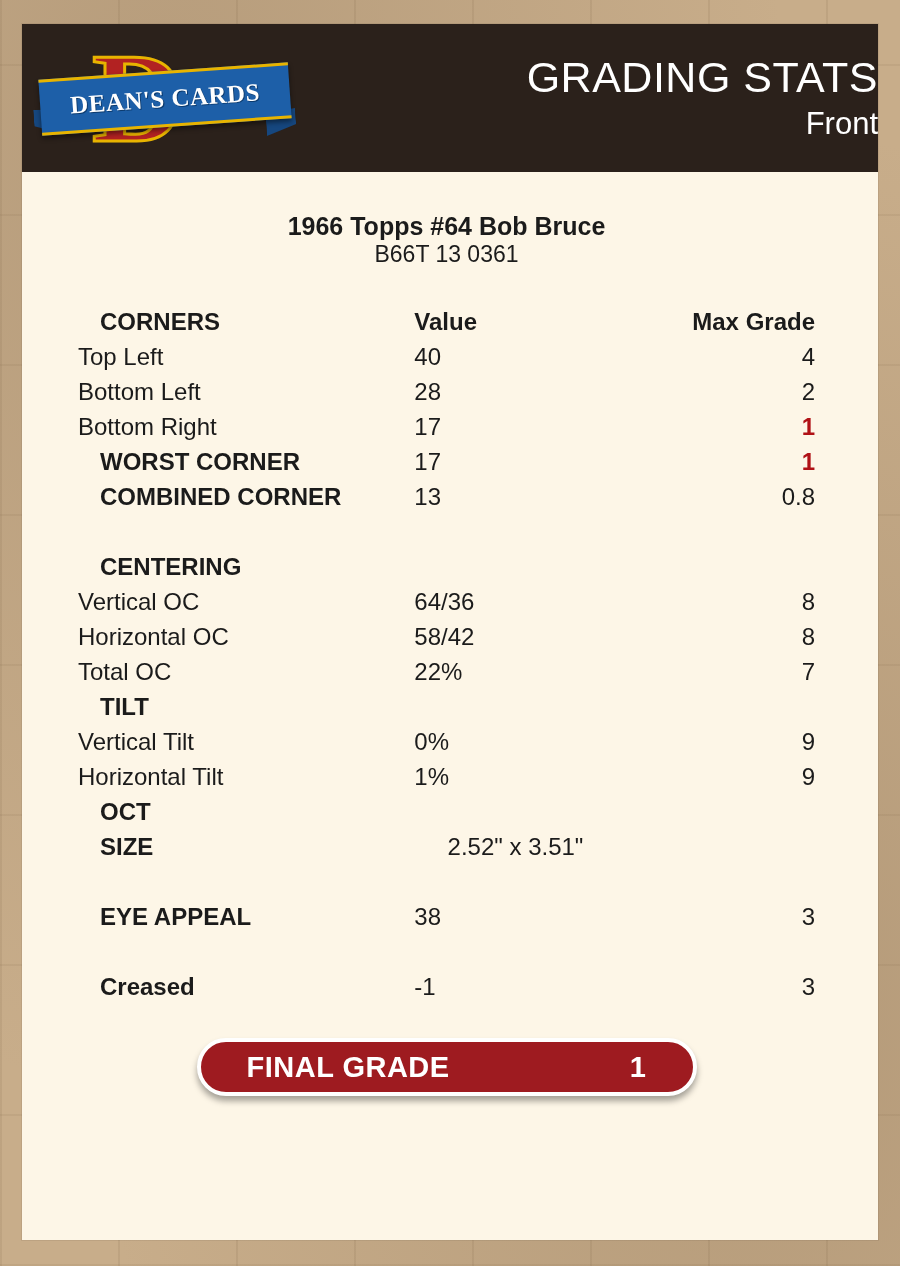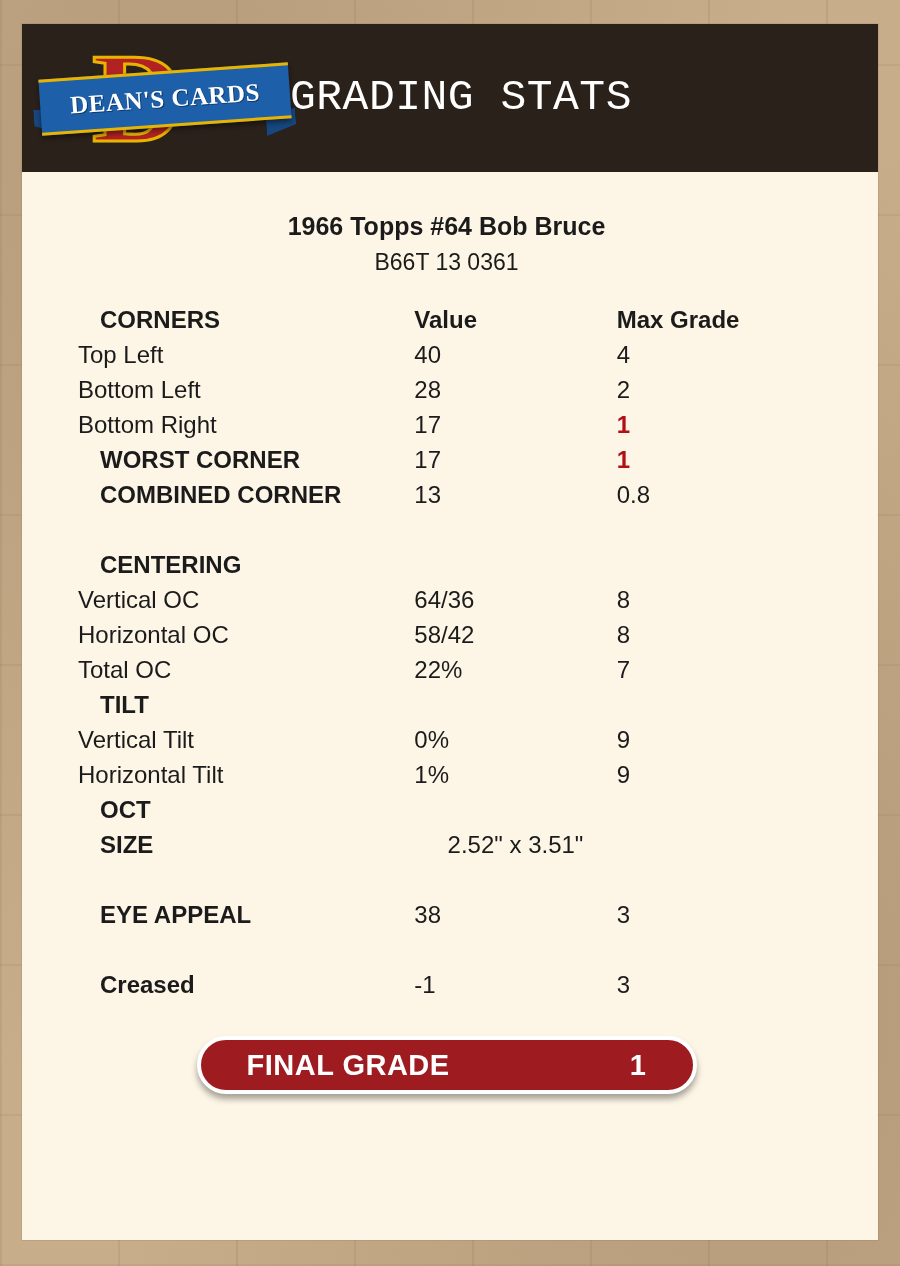--- a/index.html
+++ b/index.html
@@ -91,24 +91,22 @@
     width: 30px;
     height: 26px;
     background: #16477f;
     transform: rotate(-4deg);
   }
   .logo .tail-l { left: -6px; clip-path: polygon(0 0, 100% 0, 100% 100%, 0 62%); }
   .logo .tail-r { right: -6px; clip-path: polygon(0 0, 100% 0, 100% 62%, 0 100%); }
 
   .header-titles {
     flex: 1 1 auto;
-    text-align: left;
+    text-align: right;
     color: #ffffff;
-    padding-right: 110px;
-    font-family: Liberation Mono, monospace;
   }
   .header-title {
     font-size: 43px;
     letter-spacing: 0.5px;
     line-height: 50px;
   }
   .header-subtitle {
     font-size: 31px;
     line-height: 40px;
     margin-top: 2px;
@@ -120,38 +118,37 @@
   .card-title {
     text-align: center;
     font-size: 25px;
     font-weight: bold;
     color: #1b1b1b;
   }
   .card-code {
     text-align: center;
     font-size: 23px;
     color: #1b1b1b;
-    margin-top: 8px;
   }
   table.stats {
     width: 100%;
     border-collapse: collapse;
-    margin-top: 26px;
+    margin-top: 36px;
     color: #1b1b1b;
   }
   table.stats td {
     font-size: 24px;
     padding: 0;
     height: 35px;
     vertical-align: middle;
   }
   td.lbl { width: 330px; padding-left: 78px; }
   td.lbl.head { padding-left: 22px; font-weight: bold; }
   td.val { width: 215px; text-align: left; }
-  td.max { width: 210px; text-align: left; }
+  td.max { width: 210px; text-align: right; }
   td.head-col { font-weight: bold; }
   .red { color: #b01116; font-weight: bold; }
   .spacer td { height: 20px; }
   .spacer-sm td { height: 14px; }
   td.size-val {
     text-align: center;
     padding-right: 0;
   }
   
   .final-wrap {
@@ -190,20 +187,21 @@
     <div class="logo">
       <div class="big-d">D</div>
       <div class="tail-l"></div>
       <div class="tail-r"></div>
       <div class="ribbon">
         <div class="ribbon-text">DEAN'S CARDS</div>
       </div>
     </div>
     <div class="header-titles">
       <div class="header-title">GRADING STATS</div>
+      <div class="header-subtitle">Front</div>
     </div>
   </div>
 
   <div class="body">
 
     <div class="card-title">1966 Topps #64 Bob Bruce</div>
     <div class="card-code">B66T 13 0361</div>
 
     <table class="stats">
       <tbody>

